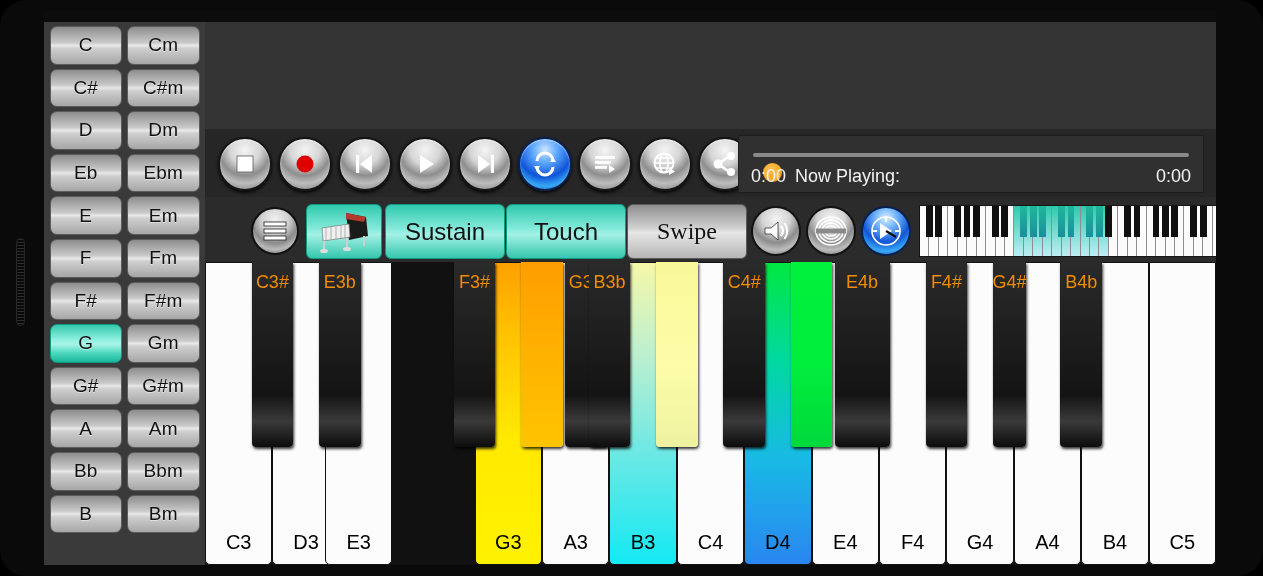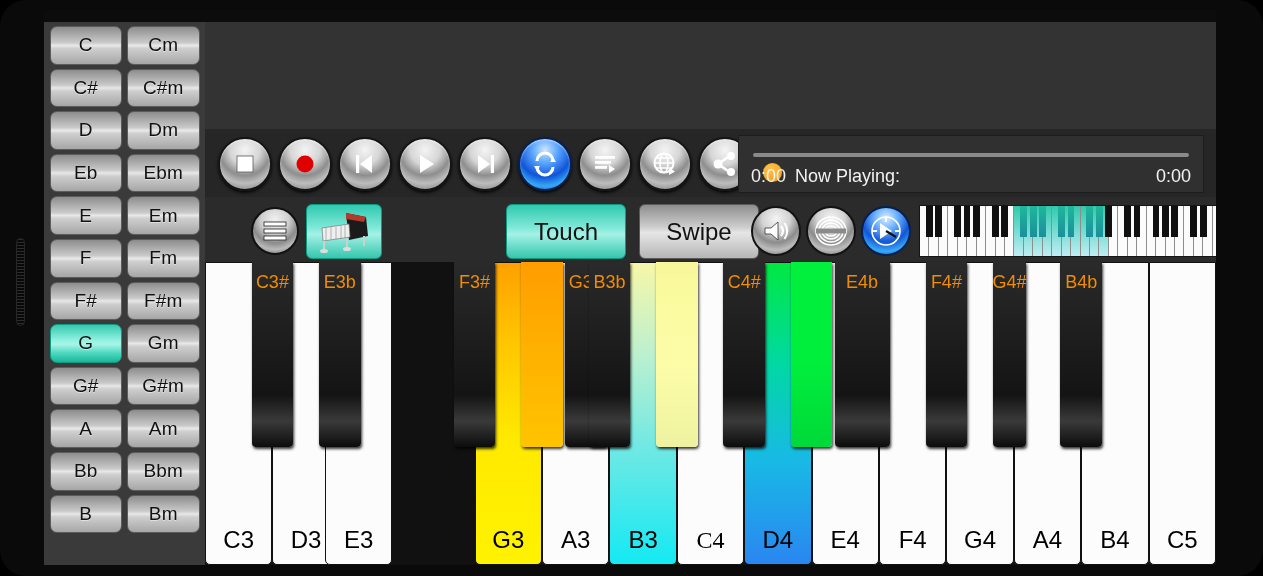--- a/index.html
+++ b/index.html
@@ -126,21 +126,21 @@
     font-size: 24px; color:#121212;
     background: linear-gradient(to bottom, #2fc9ae 0%, #85eadb 45%, #a4f2e6 55%, #36c6ad 100%);
     border: 1px solid #0f9b82;
   }
   .mode-btn.off {
     background: linear-gradient(to bottom, #8e8e8e 0%, #cecece 42%, #e6e6e6 52%, #b6b6b6 100%);
     border-color: #5a5a5a;
   }
   #btn-sustain { left: 180px; width: 120px; }
   #btn-touch   { left: 301px; width: 120px; }
-  #btn-swipe   { left: 434px; width: 120px; }
+  #btn-swipe   { left: 422px; width: 120px; font-family: Liberation Serif, serif; }
 
   .small-rb {
     position:absolute; top: 9px; width: 50px; height: 50px; border-radius:50%;
     background: radial-gradient(circle at 50% 24%, #f4f4f4 0%, #d3d3d3 33%, #8c8c8c 56%, #bcbcbc 74%, #636363 100%);
     border: 2px solid #121212;
     display:flex; align-items:center; justify-content:center;
   }
   #btn-volume { left: 546px; }
   #btn-reverb { left: 601px; }
   #btn-tempo  { left: 656px;
@@ -160,21 +160,21 @@
   
   #piano { position:absolute; left:0; top:240px; width:100%; height:303px; background:#111; }
   .wkey {
     position:absolute; top:0; height:303px;
     background: #fcfcfc;
     border: 1px solid #111;
     border-radius: 0 0 5px 5px;
   }
   .wkey .wlabel {
     position:absolute; left:0; right:0; bottom:10px;
-    text-align:center; font-size:24px; color:#000;
+    text-align:center; font-size:20px; color:#000;
   }
   .wkey.g3 { background: linear-gradient(to bottom, #ffa000 0%, #ffc400 25%, #ffe900 58%, #fff200 100%); }
   .wkey.b3 { background: linear-gradient(to bottom, #f6f7a8 0%, #bdf0cf 30%, #6fe8e4 62%, #14e9f3 100%); }
   .wkey.d4 { background: linear-gradient(to bottom, #00e841 0%, #00d9a0 32%, #19b9e6 66%, #2a86f0 100%); }
   .bkey {
     position:absolute; top:0; height:185px;
     background: linear-gradient(to bottom, #2a2a2a 0%, #141414 72%, #3a3a3a 86%, #0c0c0c 100%);
     border-radius: 0 0 4px 4px;
     box-shadow: 1px 2px 3px rgba(0,0,0,.8);
   }
@@ -339,20 +339,21 @@
             <path d="M30 3 L50 7 L52 26 L33 30 Z" fill="#1b1b1b"></path>
             <path d="M30 3 L50 7 L48 12 L30 9 Z" fill="#b43a2e"></path>
             <path d="M6 18 L33 14 L34 27 L7 31 Z" fill="#efefef" stroke="#777" stroke-width="0.7"></path>
             <path d="M10 18 L10 30 M15 17 L15 30 M20 17 L20 29 M25 16 L25 29 M29 15 L29 28" stroke="#999" stroke-width="0.7"></path>
             <path d="M8 31 L8 40 M31 28 L31 38 M48 26 L48 36" stroke="#cfcfcf" stroke-width="2"></path>
             <ellipse cx="8" cy="41" rx="4" ry="2" fill="#ddd"></ellipse>
             <ellipse cx="31" cy="39" rx="4" ry="2" fill="#ddd"></ellipse>
           </svg>
         </div>
 
+        <div id="btn-sustain" class="mode-btn">Sustain</div>
         <div id="btn-touch" class="mode-btn">Touch</div>
         <div id="btn-swipe" class="mode-btn off">Swipe</div>
 
         <div id="btn-volume" class="small-rb">
           <svg width="28" height="24" viewBox="0 0 28 24">
             <path d="M3 9 L9 9 L16 3 L16 21 L9 15 L3 15 Z" fill="#fff" stroke="#333" stroke-width="0.8"></path>
             <path d="M19 7 Q23 12 19 17" stroke="#fff" stroke-width="2.2" fill="none"></path>
             <path d="M22.5 4 Q28 12 22.5 20" stroke="#fff" stroke-width="2" fill="none"></path>
           </svg>
         </div>
@@ -451,21 +452,21 @@
           </div>
           <div class="wkey g3" style="left: 269.6px; width: 67.4px;">
             <div class="wlabel">G3</div>
           </div>
           <div class="wkey" style="left: 337px; width: 67.4px;">
             <div class="wlabel">A3</div>
           </div>
           <div class="wkey b3" style="left: 404.4px; width: 67.4px;">
             <div class="wlabel">B3</div>
           </div>
-          <div class="wkey" style="left: 471.8px; width: 67.4px; font-family: Liberation Serif, serif;">
+          <div class="wkey" style="left: 471.8px; width: 67.4px;">
             <div class="wlabel">C4</div>
           </div>
           <div class="wkey d4" style="left: 539.2px; width: 67.4px;">
             <div class="wlabel">D4</div>
           </div>
           <div class="wkey" style="left: 606.6px; width: 67.4px;">
             <div class="wlabel">E4</div>
           </div>
           <div class="wkey" style="left: 674px; width: 67.4px;">
             <div class="wlabel">F4</div>

